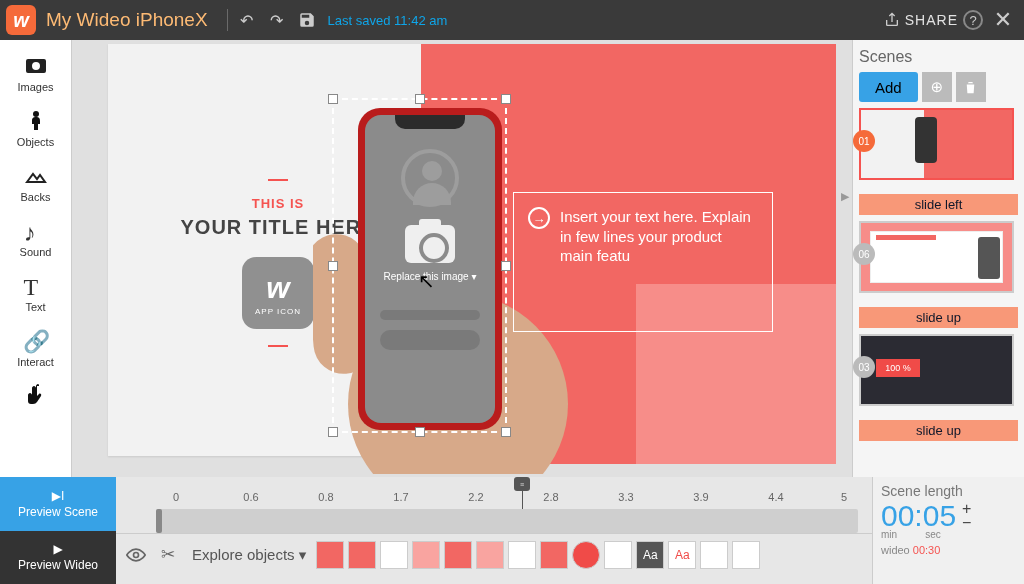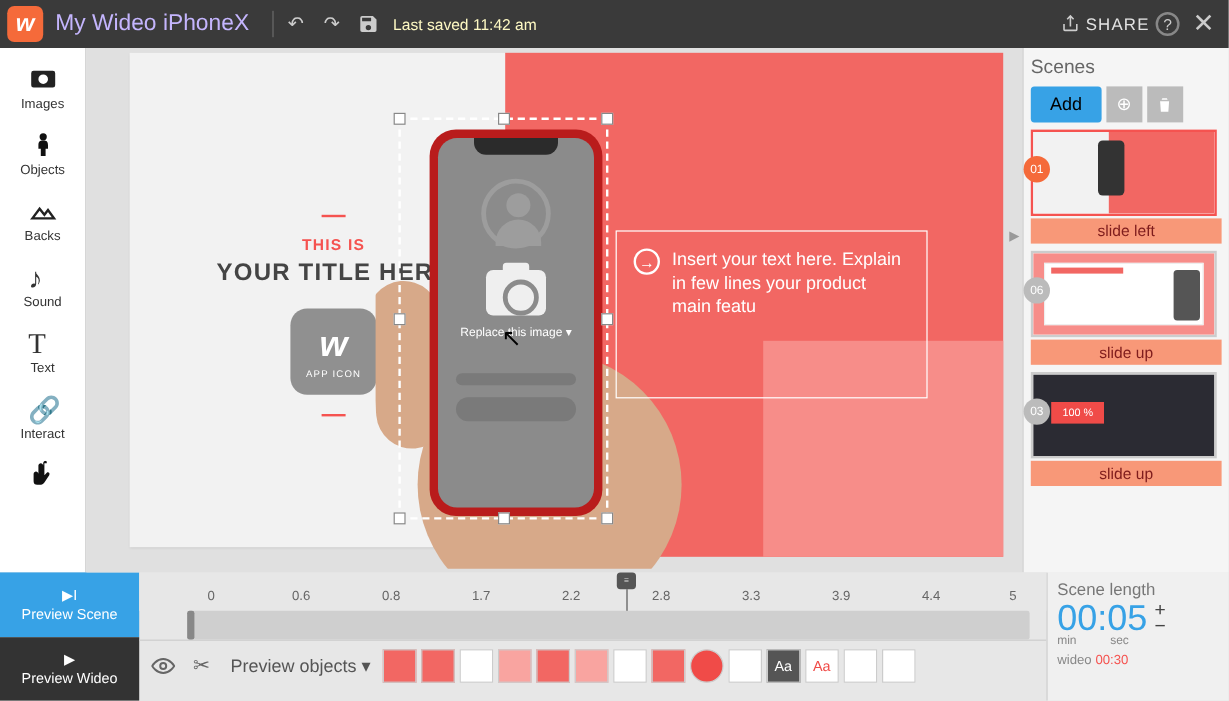--- a/index.html
+++ b/index.html
@@ -5,24 +5,24 @@
 :root{
   --accent:#f55350;
   --blue:#37a2e6;
   --dark:#2d2d2d;
   --midgray:#8b8b8b;
 }
 *{box-sizing:border-box;font-family:Arial,Helvetica,sans-serif;user-select:none}
 body{margin:0;width:1024px;height:584px;overflow:hidden;background:#e7e7e7}
 .topbar{height:40px;background:#3a3a3a;color:#e2e2e2;display:flex;align-items:center;padding:0 6px;font-size:14px}
 .logo{width:30px;height:30px;background:#f56a3a;border-radius:6px;display:flex;align-items:center;justify-content:center;font-style:italic;font-weight:bold;color:#fff;font-size:20px;margin-right:10px}
-.title{font-size:19px;color:#c4b5fd;padding-right:15px}
+.title{font-size:19px;color:#fdba74;padding-right:15px}
 .vdiv{width:1px;height:22px;background:#6a6a6a;margin:0 4px}
 .topbtn{width:30px;height:30px;display:flex;align-items:center;justify-content:center;cursor:pointer;font-size:16px;color:#ccc}
-.saved{color:#fef9c3;font-size:13px;margin-left:6px}
+.saved{color:#0ea5e9;font-size:13px;margin-left:6px}
 .sharebtn{margin-left:auto;display:flex;align-items:center;gap:5px;font-size:14px;letter-spacing:1px}
 .help{border:2px solid #888;border-radius:50%;width:20px;height:20px;font-size:13px;display:flex;align-items:center;justify-content:center}
 .close-x{font-size:22px;font-weight:300}
 
 .main{display:flex;height:437px}
 .sidebar{width:72px;background:#fff;border-right:1px solid #ccc;display:flex;flex-direction:column;align-items:center;padding-top:8px;gap:4px}
 .side-item{display:flex;flex-direction:column;align-items:center;font-size:11px;color:#333;gap:3px;padding:6px 0;width:100%;cursor:pointer}
 .side-item svg,.side-item .ico{width:24px;height:24px}
 
 .canvas-wrap{flex:1;background:#e0e0e0;padding:4px 36px;overflow:hidden;position:relative}
@@ -59,25 +59,25 @@
 .replace{color:#fff;font-size:10px;margin-top:8px}
 .bar1{margin-top:28px;width:100px;height:10px;background:#7a7a7a;border-radius:5px}
 .bar2{margin-top:10px;width:100px;height:20px;background:#7a7a7a;border-radius:10px}
 .cursor{position:absolute;left:310px;top:225px;font-size:20px;color:#000;pointer-events:none}
 
 .scenes{width:172px;background:#f5f5f5;border-left:1px solid #ccc;padding:6px;position:relative}
 .scenes h3{margin:2px 0 6px;font-size:16px;font-weight:400;color:#666}
 .scenerow{display:flex;gap:4px;margin-bottom:6px}
 .addbtn{background:var(--blue);color:#000000;border:0;padding:6px 16px;font-size:15px;border-radius:3px;cursor:pointer}
 .sqbtn{width:30px;height:30px;background:#bbb;color:#fff;display:flex;align-items:center;justify-content:center;font-size:15px;cursor:pointer}
-.thumb-card{position:relative;margin-bottom:2px}
+.thumb-card{position:relative;margin-bottom:14px}
 .thumb-num{position:absolute;left:-6px;top:22px;width:22px;height:22px;background:#f56a3a;border-radius:50%;color:#fff;font-size:10px;display:flex;align-items:center;justify-content:center;z-index:2}
 .thumb-img{width:155px;height:72px;border:2px solid #ccc;background:#fff;position:relative;overflow:hidden}
 .thumb-img.sel{border-color:var(--accent)}
-.trans-label{background:#f89878;color:#7f1d1d;font-size:13px;text-align:center;padding:3px 0;margin:2px 0 6px;cursor:pointer}
+.trans-label{background:#f89878;color:#0f172a;font-size:13px;text-align:center;padding:3px 0;margin:2px 0 6px;cursor:pointer}
 .carrot{position:absolute;left:-12px;top:150px;color:#999;font-size:11px}
 
 .bottom{height:107px;display:flex;background:#e7e7e7}
 .preview-col{width:116px;display:flex;flex-direction:column}
 .pbtn{flex:1;display:flex;flex-direction:column;align-items:center;justify-content:center;color:#fff;font-size:12px;gap:2px;cursor:pointer}
 .pbtn.scene{background:var(--blue)}
 .pbtn.wideo{background:#333}
 .timeline{flex:1;display:flex;flex-direction:column}
 .ruler{height:32px;position:relative;background:#e7e7e7;font-size:11px;color:#666}
 .ruler .tick{position:absolute;top:14px;transform:translateX(-50%)}
@@ -303,21 +303,21 @@
         <div class="seektrack"></div>
       </div>
     <div class="objstrip">
       <div class="eye">
         <svg width="20" height="20" viewBox="0 0 24 24" fill="none" stroke="#666" stroke-width="2">
             <path d="M1 12s4-7 11-7 11 7 11 7-4 7-11 7S1 12 1 12z"></path>
             <circle cx="12" cy="12" r="3"></circle>
           </svg>
       </div>
       <div class="scissors">✂</div>
-      <span class="explore">Preview objects ▾</span>
+      <span class="explore">Explore objects ▾</span>
       <div class="obj red"></div>
       <div class="obj red"></div>
       <div class="obj"></div>
       <div class="obj pink"></div>
       <div class="obj red"></div>
       <div class="obj pink"></div>
       <div class="obj"></div>
       <div class="obj red"></div>
       <div class="obj circ"></div>
       <div class="obj"></div>

